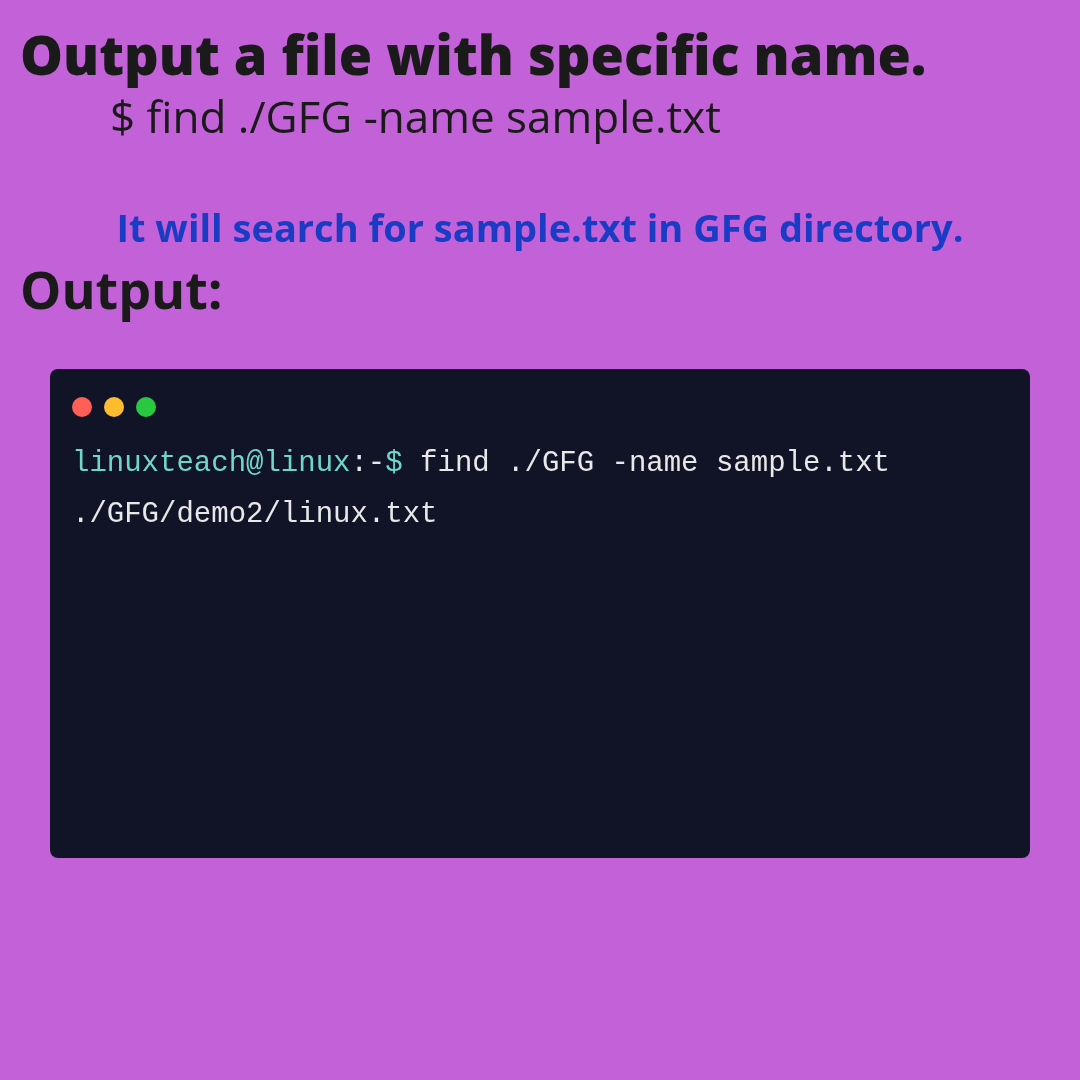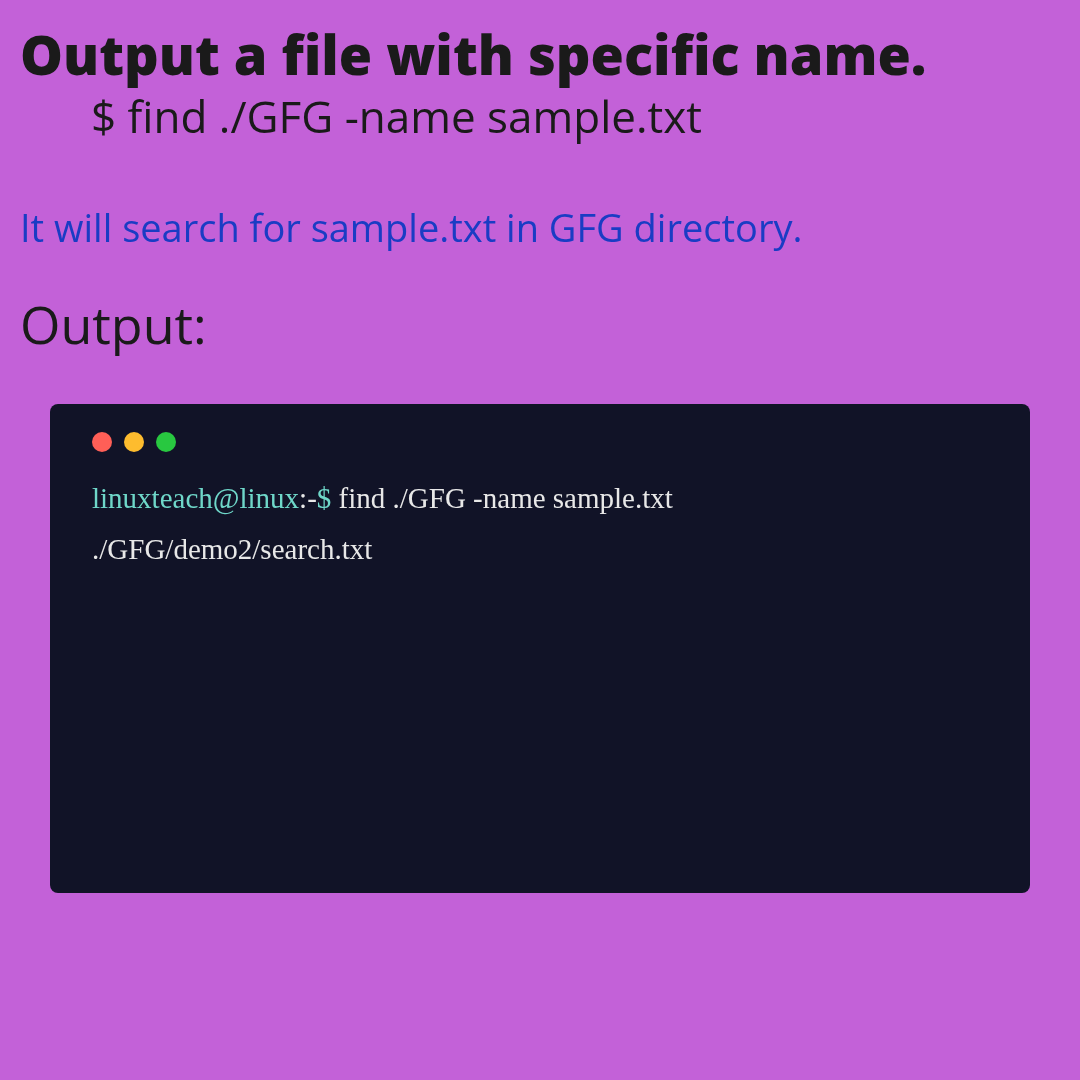--- a/index.html
+++ b/index.html
@@ -16,42 +16,42 @@
   .title {
     font-size: 54px;
     font-weight: 800;
     color: #1a1a1a;
     line-height: 1.1;
   }
   .command-line {
     font-size: 44px;
     font-weight: 400;
     color: #1a1a1a;
-    margin-left: 71px;
+    margin-left: 90px;
     margin-top: 2px;
   }
   .description {
     font-size: 38px;
-    font-weight: 400;
+    font-weight: 700;
     color: #1a3cc4;
     margin-top: 55px;
+    text-align: center;
   }
   .output-label {
     font-size: 52px;
-    font-weight: 400;
+    font-weight: 700;
     color: #1a1a1a;
-    margin-top: 35px;
   }
   .terminal {
     background: #111327;
     border-radius: 8px;
     margin: 45px 30px 0 30px;
     height: 489px;
-    padding: 28px 42px;
-    font-family: Liberation Serif, serif;
+    padding: 28px 22px;
+    font-family: Liberation Mono, monospace;
     font-size: 29px;
     color: #e8e8e8;
   }
   .dots {
     display: flex;
     gap: 12px;
     margin-bottom: 30px;
   }
   .dot {
     width: 20px;
@@ -82,16 +82,16 @@
 
   <div class="terminal">
     <div class="dots">
       <div class="dot red"></div>
       <div class="dot yellow"></div>
       <div class="dot green"></div>
     </div>
 
     <div class="term-line"><span class="prompt-user">linuxteach@linux</span><span class="prompt-sep">:-</span><span class="prompt-dollar">$</span><span class="cmd-text"> find ./GFG -name sample.txt</span></div>
 
-    <div class="term-line"><span class="output-text">./GFG/demo2/search.txt</span></div>
+    <div class="term-line"><span class="output-text">./GFG/demo2/linux.txt</span></div>
 
   </div>
 </div>
 
 </body></html>

